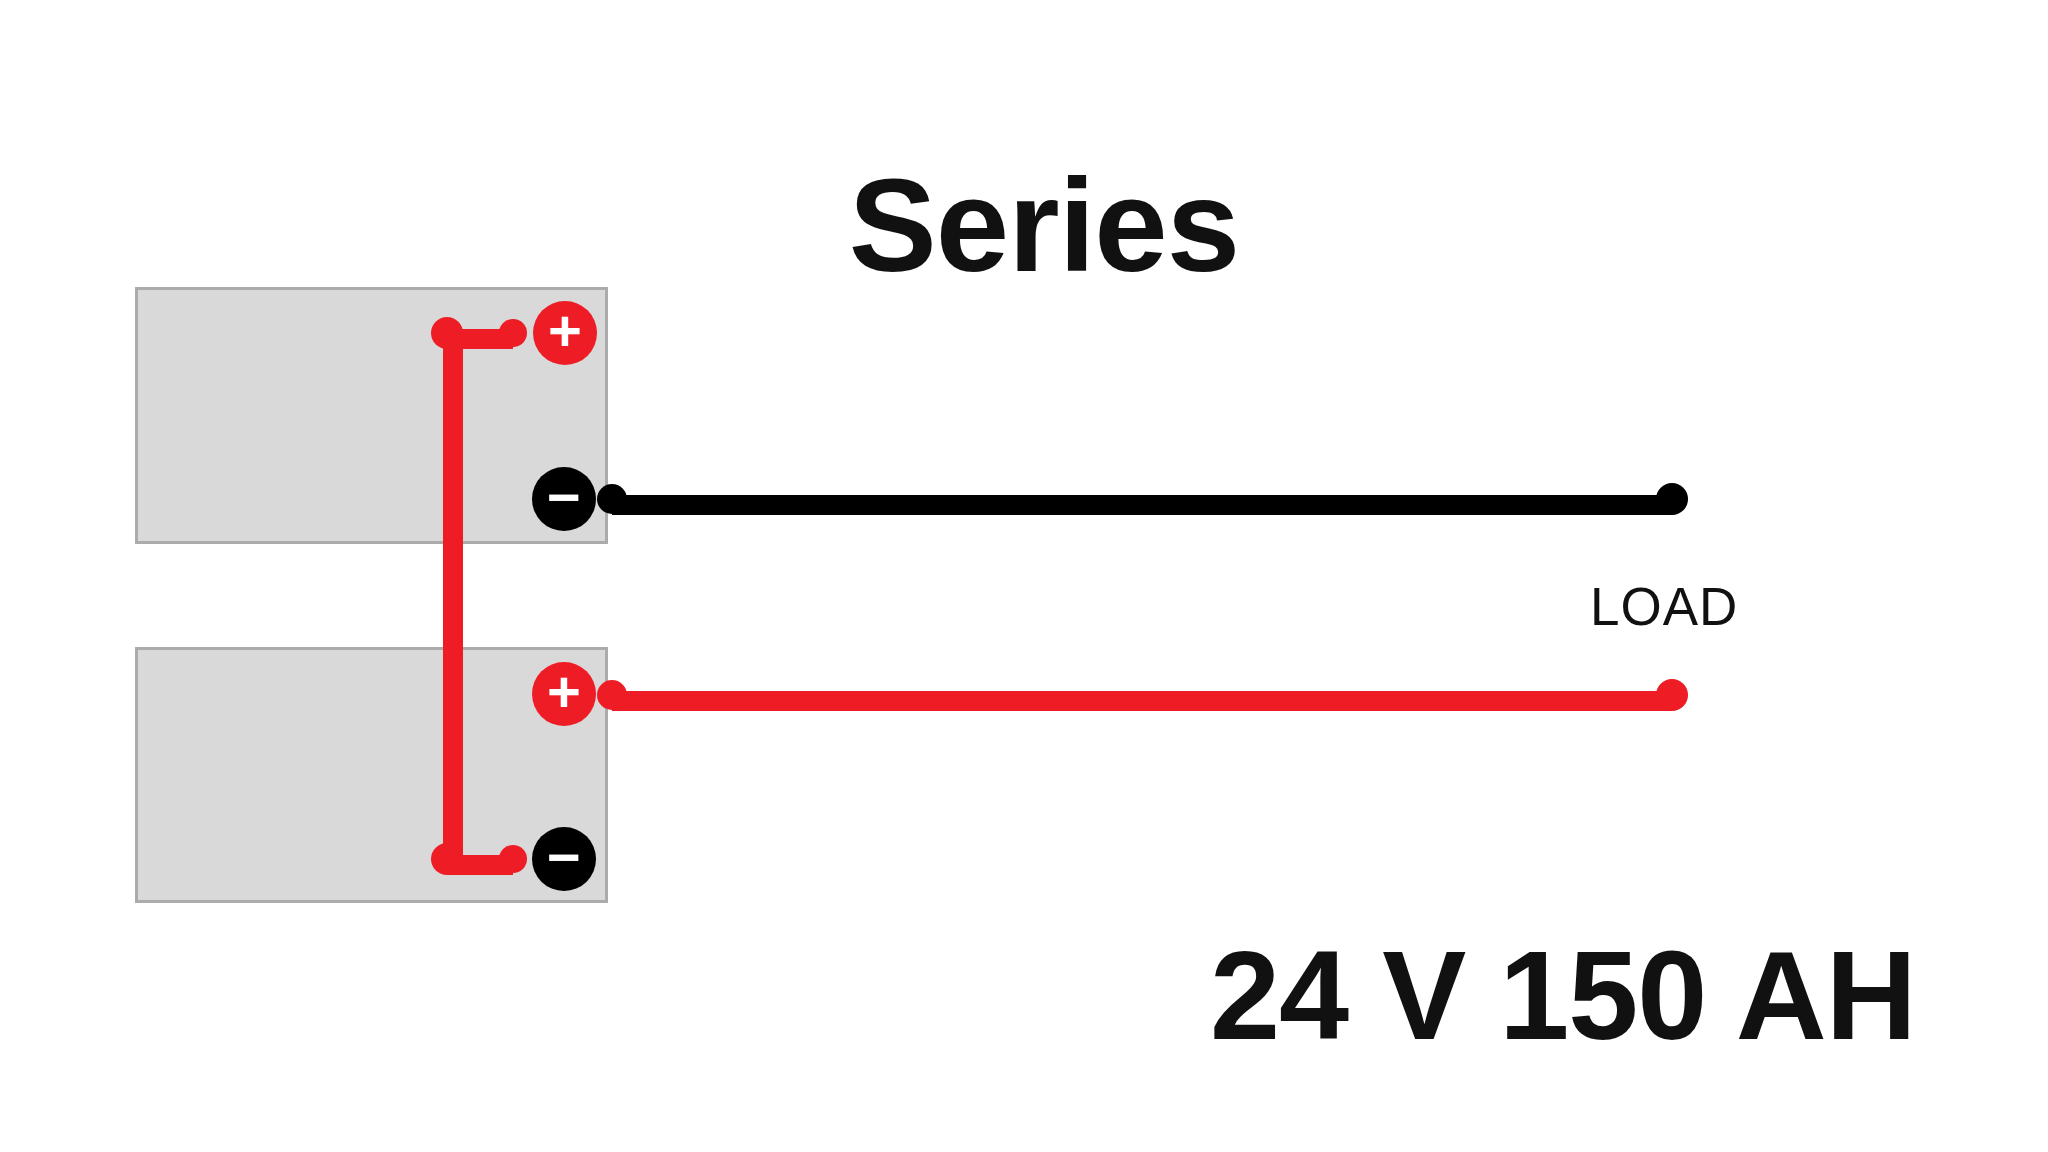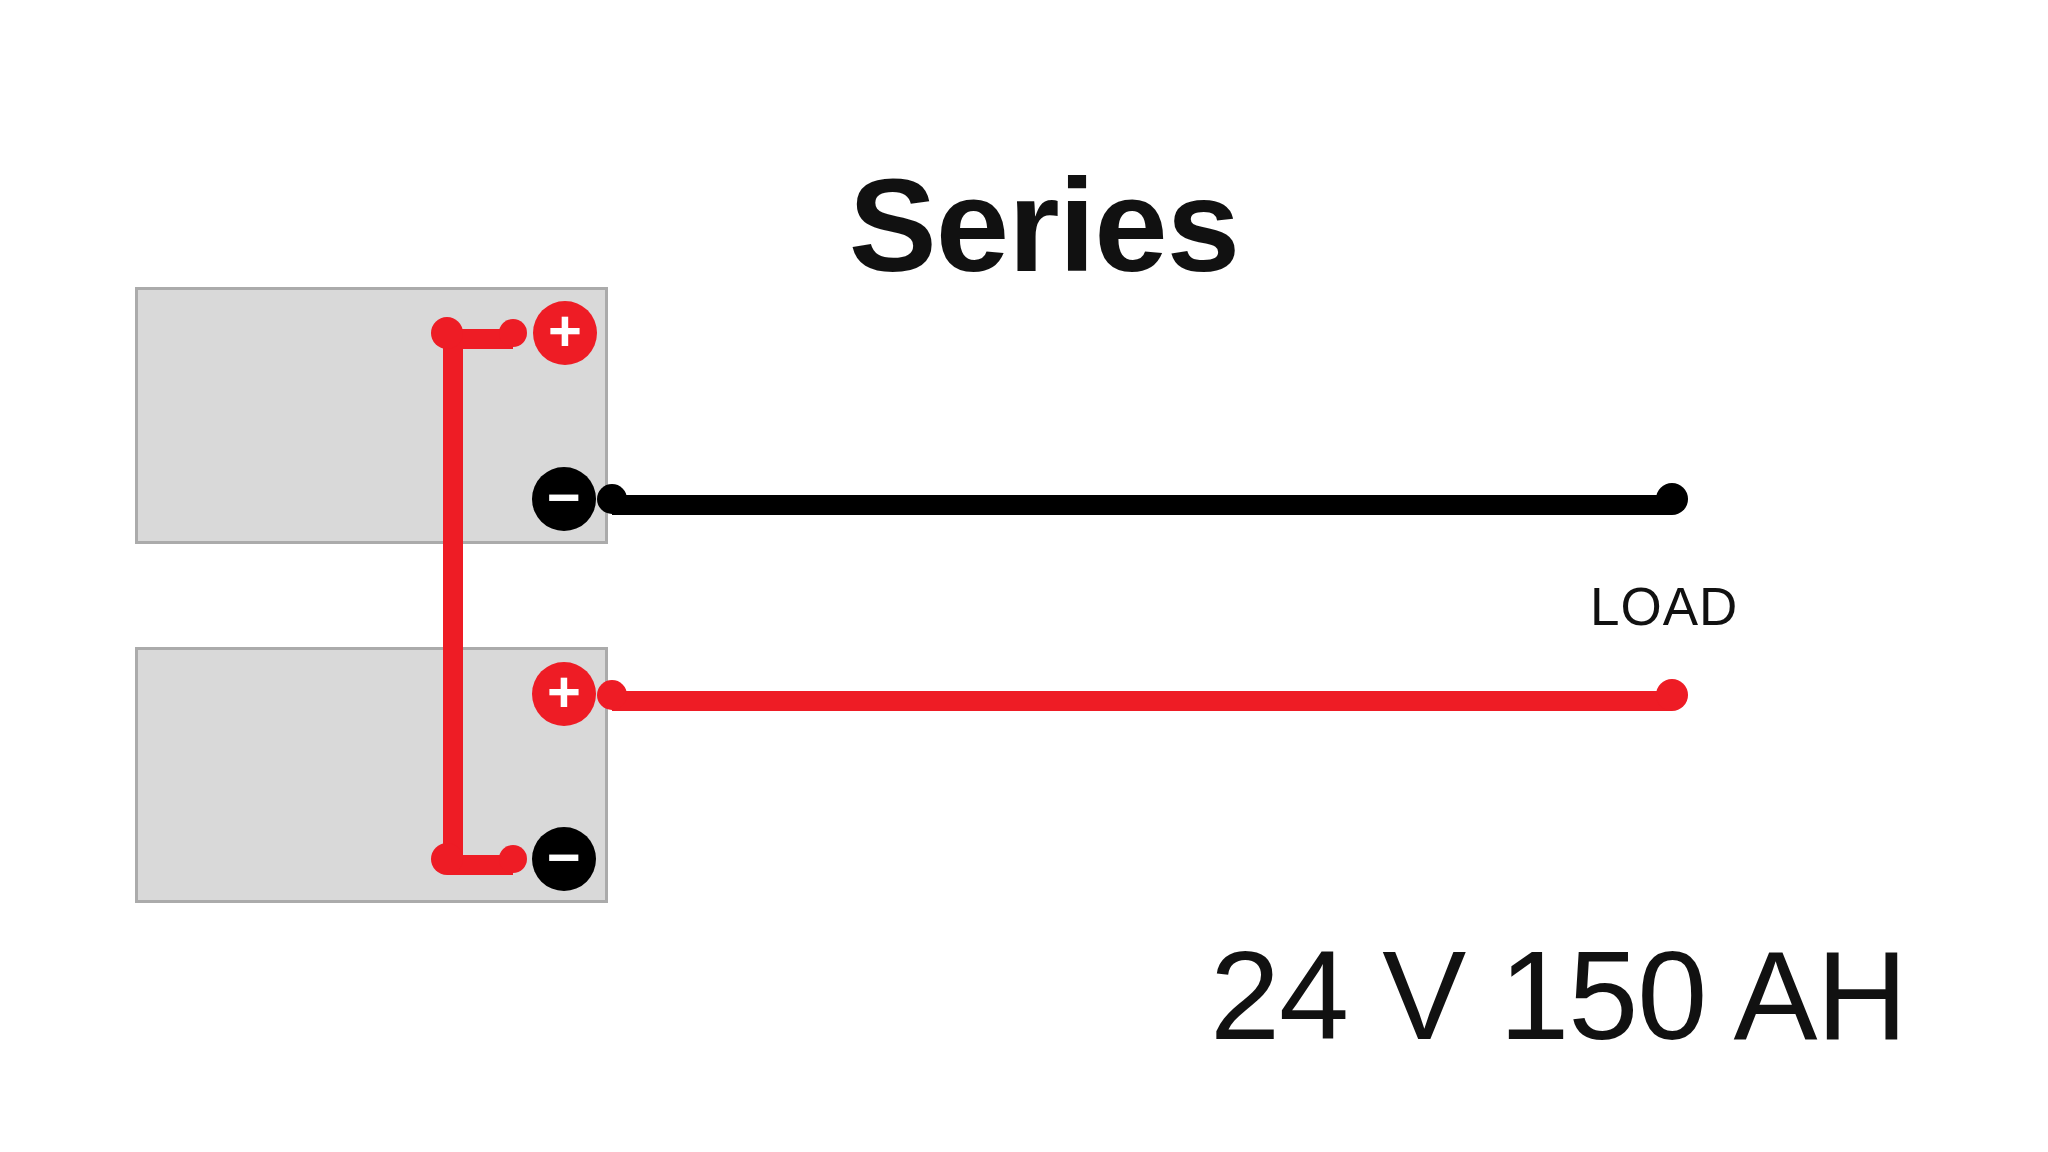--- a/index.html
+++ b/index.html
@@ -55,21 +55,21 @@
   .load-label{
     position:absolute;
     left:1560px;top:550px;
     font-size:53px;font-weight:400;line-height:1;
     color:var(--text);
     letter-spacing:1px;
   }
   .capacity-label{
     position:absolute;
     left:1180px;top:903px;
-    font-size:126px;font-weight:400;line-height:1;
+    font-size:126px;font-weight:700;line-height:1;
     letter-spacing:-1px;
     color:var(--text);
   }
 </style>
 </head>
 <body>
 
 <div class="canvas">
 
   <div class="title">Series</div>

